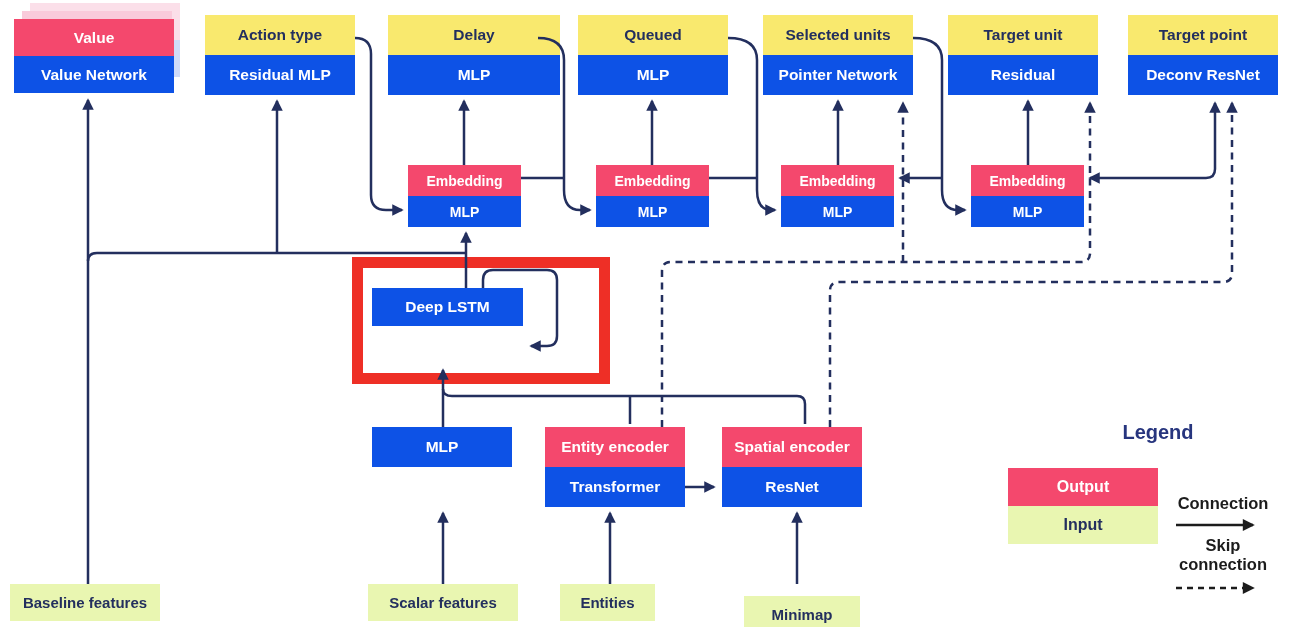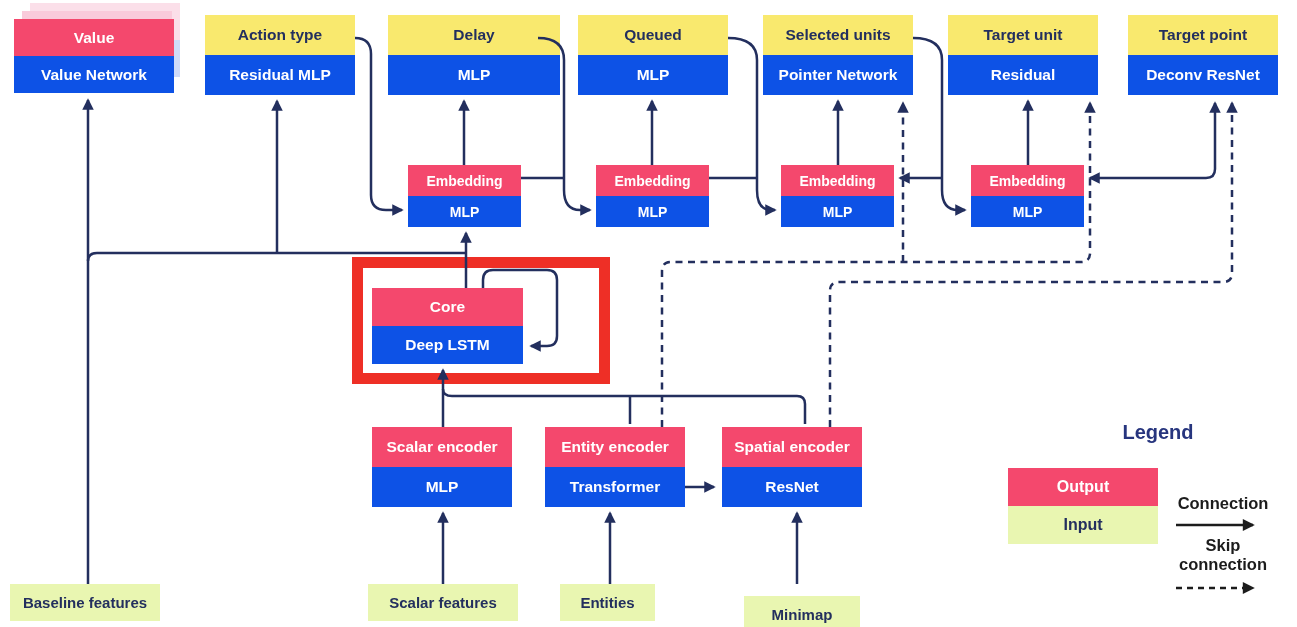--- a/index.html
+++ b/index.html
@@ -105,26 +105,24 @@
   <div class="twobox embed" style="left:781px; top:165px; width:113px;">
     <div class="row pink">Embedding</div>
     <div class="row blue">MLP</div>
   </div>
   <div class="twobox embed" style="left:971px; top:165px; width:113px;">
     <div class="row pink">Embedding</div>
     <div class="row blue">MLP</div>
   </div>
 
   <div class="twobox corebox" style="left:372px; top:288px; width:151px;">
-    <div class="row pink">Core</div>
     <div class="row blue">Deep LSTM</div>
   </div>
 
   <div class="twobox encoder" style="left:372px; top:427px; width:140px;">
-    <div class="row pink">Scalar encoder</div>
     <div class="row blue">MLP</div>
   </div>
   <div class="twobox encoder" style="left:545px; top:427px; width:140px;">
     <div class="row pink">Entity encoder</div>
     <div class="row blue">Transformer</div>
   </div>
   <div class="twobox encoder" style="left:722px; top:427px; width:140px;">
     <div class="row pink">Spatial encoder</div>
     <div class="row blue">ResNet</div>
   </div>

